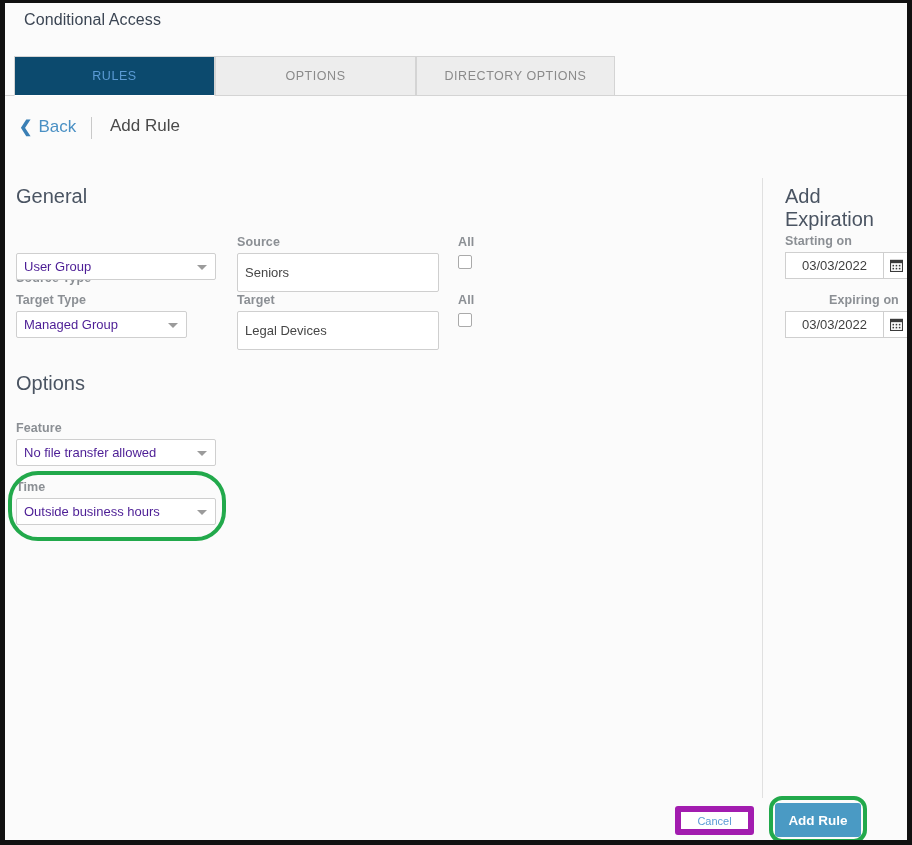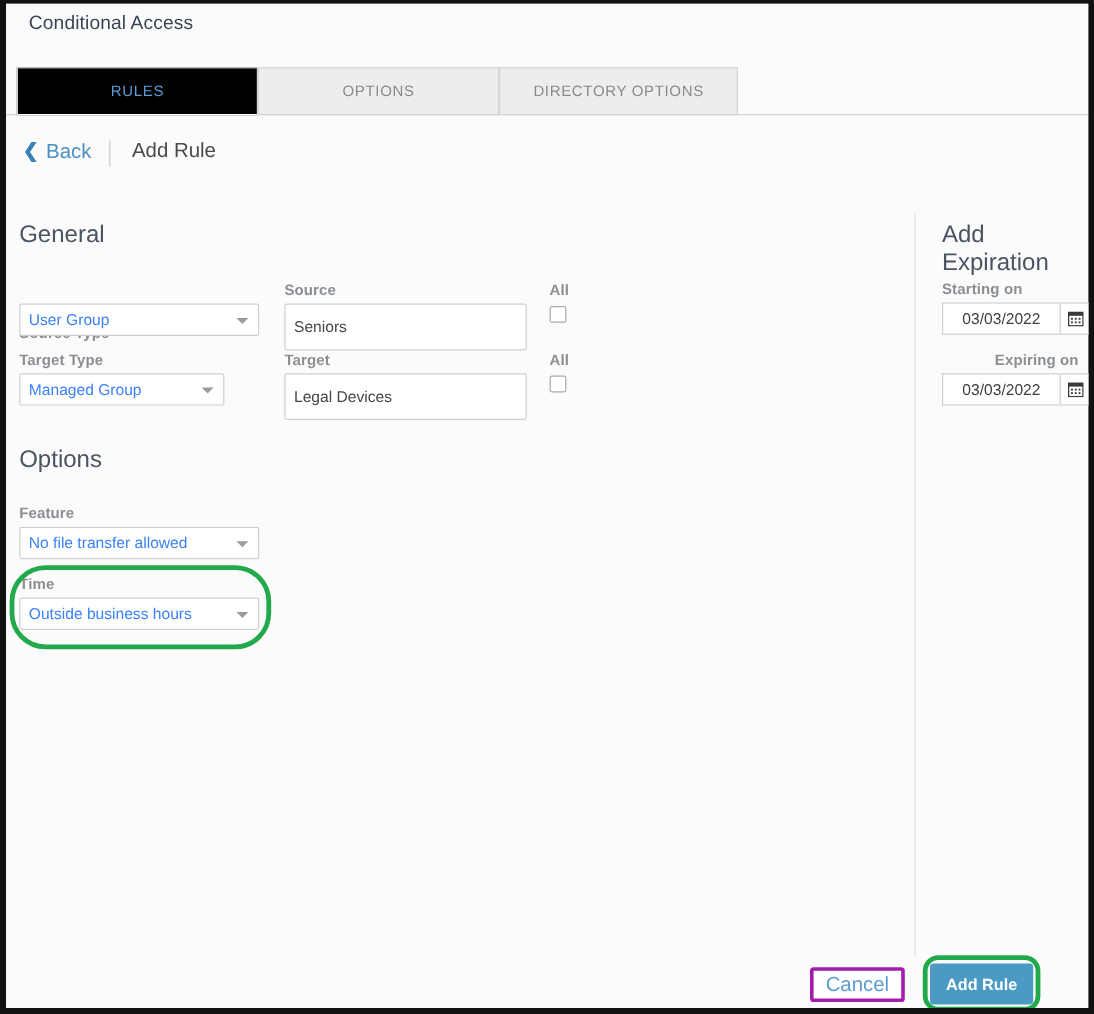--- a/index.html
+++ b/index.html
@@ -64,21 +64,21 @@
     align-items: center;
     justify-content: center;
     font-size: 12.5px;
     letter-spacing: .55px;
     background: #ededed;
     border: 1px solid #d4d4d4;
     color: #8a8a8a;
     cursor: pointer;
   }
   .tab.active {
-    background: #000000;
+    background: #0c4a6e;
     color: #5b9bd5;
     border-bottom: 1px solid #ffffff;
     z-index: 3;
     align-items: center;
   }
   .tab.t0 { left: 9px;   width: 201px; }
   .tab.t1 { left: 210px; width: 201px; }
   .tab.t2 { left: 411px; width: 199px; }
 
   
@@ -151,21 +151,21 @@
     border-radius: 2px;
     box-sizing: border-box;
     cursor: pointer;
   }
   .sel .val {
     position: absolute;
     left: 7px;
     top: 0;
     line-height: 25px;
     font-size: 13px;
-    color: #3b82f6;
+    color: #4c1d95;
     white-space: nowrap;
   }
   .sel .arrow {
     position: absolute;
     right: 8px;
     top: 11px;
     width: 0; height: 0;
     border-left: 5px solid transparent;
     border-right: 5px solid transparent;
     border-top: 5px solid #9b9b9b;
@@ -241,24 +241,24 @@
   }
 
   
   .btn-cancel {
     position: absolute;
     left: 670px;
     top: 803px;
     width: 79px;
     height: 29px;
     background: #ffffff;
-    border: 3px solid #a21caf;
+    border: 6px solid #a21caf;
     border-radius: 3px;
     color: #5b9bd5;
-    font-size: 17px;
+    font-size: 11px;
     font-family: "Liberation Sans", sans-serif;
     cursor: pointer;
   }
   .btn-add {
     position: absolute;
     left: 770px;
     top: 800px;
     width: 86px;
     height: 34px;
     background: #4a9ac4;

